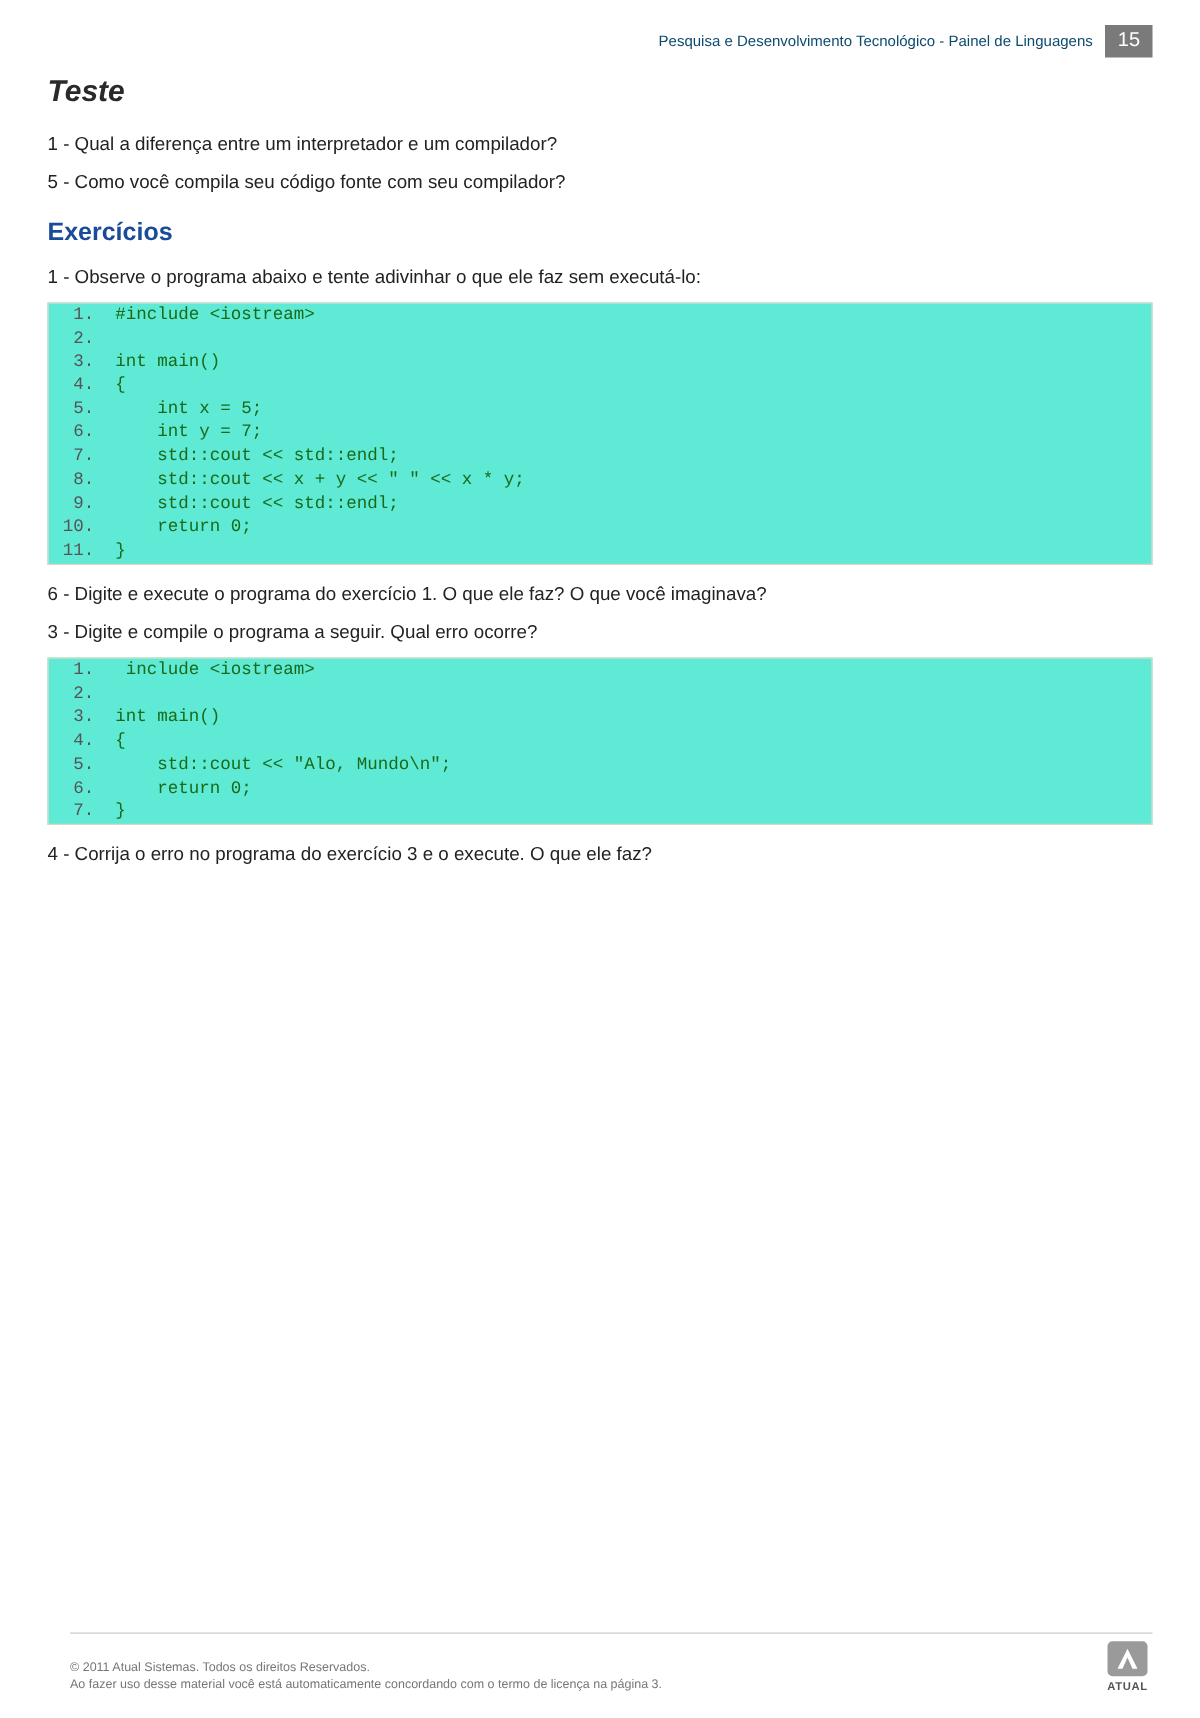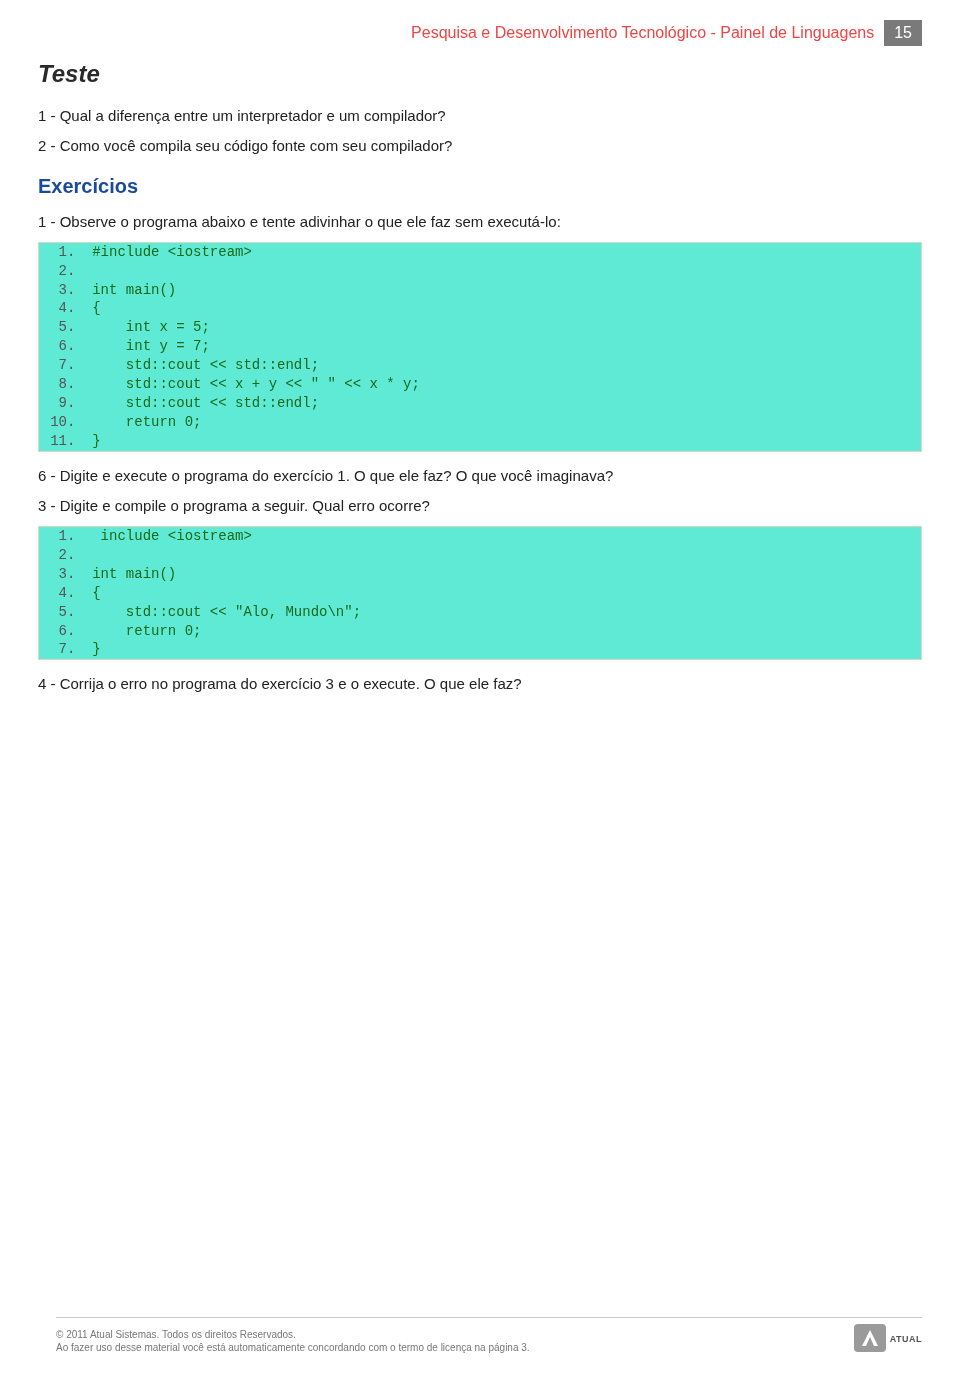--- a/index.html
+++ b/index.html
@@ -15,22 +15,22 @@
     padding: 20px 38px 0 38px;
   }
   .header-row {
     display: flex;
     justify-content: flex-end;
     align-items: center;
     gap: 10px;
     margin-bottom: 14px;
   }
   .header-title {
-    color: #ef4444;
-    font-size: 16px;
+    color: #0c4a6e;
+    font-size: 12px;
   }
   .page-badge {
     background: #7a7a7a;
     color: #fff;
     font-size: 16px;
     padding: 4px 10px;
     min-width: 34px;
     text-align: center;
   }
   h1.section {
@@ -78,20 +78,21 @@
     justify-content: space-between;
     align-items: flex-end;
   }
   .footer-text {
     font-size: 10px;
     color: #777;
     line-height: 1.3;
   }
   .logo {
     display: flex;
+    flex-direction: column;
     align-items: center;
     margin-left: 20px;
   }
   .logo svg { display: block; }
   .logo-label {
     font-size: 9px;
     color: #555;
     font-weight: bold;
     letter-spacing: 0.5px;
     margin-top: 1px;
@@ -103,21 +104,21 @@
 <div class="page">
 
   <div class="header-row">
     <span class="header-title">Pesquisa e Desenvolvimento Tecnológico - Painel de Linguagens</span>
     <span class="page-badge">15</span>
   </div>
 
   <h1 class="section">Teste</h1>
 
   <p class="para">1 - Qual a diferença entre um interpretador e um compilador?</p>
-  <p class="para">2 - Como você compila seu código fonte com seu compilador?</p>
+  <p class="para">5 - Como você compila seu código fonte com seu compilador?</p>
 
   <h2 class="subsection">Exercícios</h2>
 
   <p class="para">1 - Observe o programa abaixo e tente adivinhar o que ele faz sem executá-lo:</p>
 
   <div class="code-block" id="code1"><span class="code-line"><span class="ln">1</span><span class="dot">.</span>  <span class="kw">#include &lt;iostream&gt;</span></span><span class="code-line"><span class="ln">2</span><span class="dot">.</span>  <span class=""></span></span><span class="code-line"><span class="ln">3</span><span class="dot">.</span>  <span class="kw">int main()</span></span><span class="code-line"><span class="ln">4</span><span class="dot">.</span>  <span class="kw">{</span></span><span class="code-line"><span class="ln">5</span><span class="dot">.</span>  <span class="kw">    int x = 5;</span></span><span class="code-line"><span class="ln">6</span><span class="dot">.</span>  <span class="kw">    int y = 7;</span></span><span class="code-line"><span class="ln">7</span><span class="dot">.</span>  <span class="kw">    std::cout &lt;&lt; std::endl;</span></span><span class="code-line"><span class="ln">8</span><span class="dot">.</span>  <span class="kw">    std::cout &lt;&lt; x + y &lt;&lt; " " &lt;&lt; x * y;</span></span><span class="code-line"><span class="ln">9</span><span class="dot">.</span>  <span class="kw">    std::cout &lt;&lt; std::endl;</span></span><span class="code-line"><span class="ln">10</span><span class="dot">.</span>  <span class="kw">    return 0;</span></span><span class="code-line"><span class="ln">11</span><span class="dot">.</span>  <span class="kw">}</span></span></div>
 
   <p class="para">6 - Digite e execute o programa do exercício 1. O que ele faz? O que você imaginava?</p>
   <p class="para">3 - Digite e compile o programa a seguir. Qual erro ocorre?</p>
 

